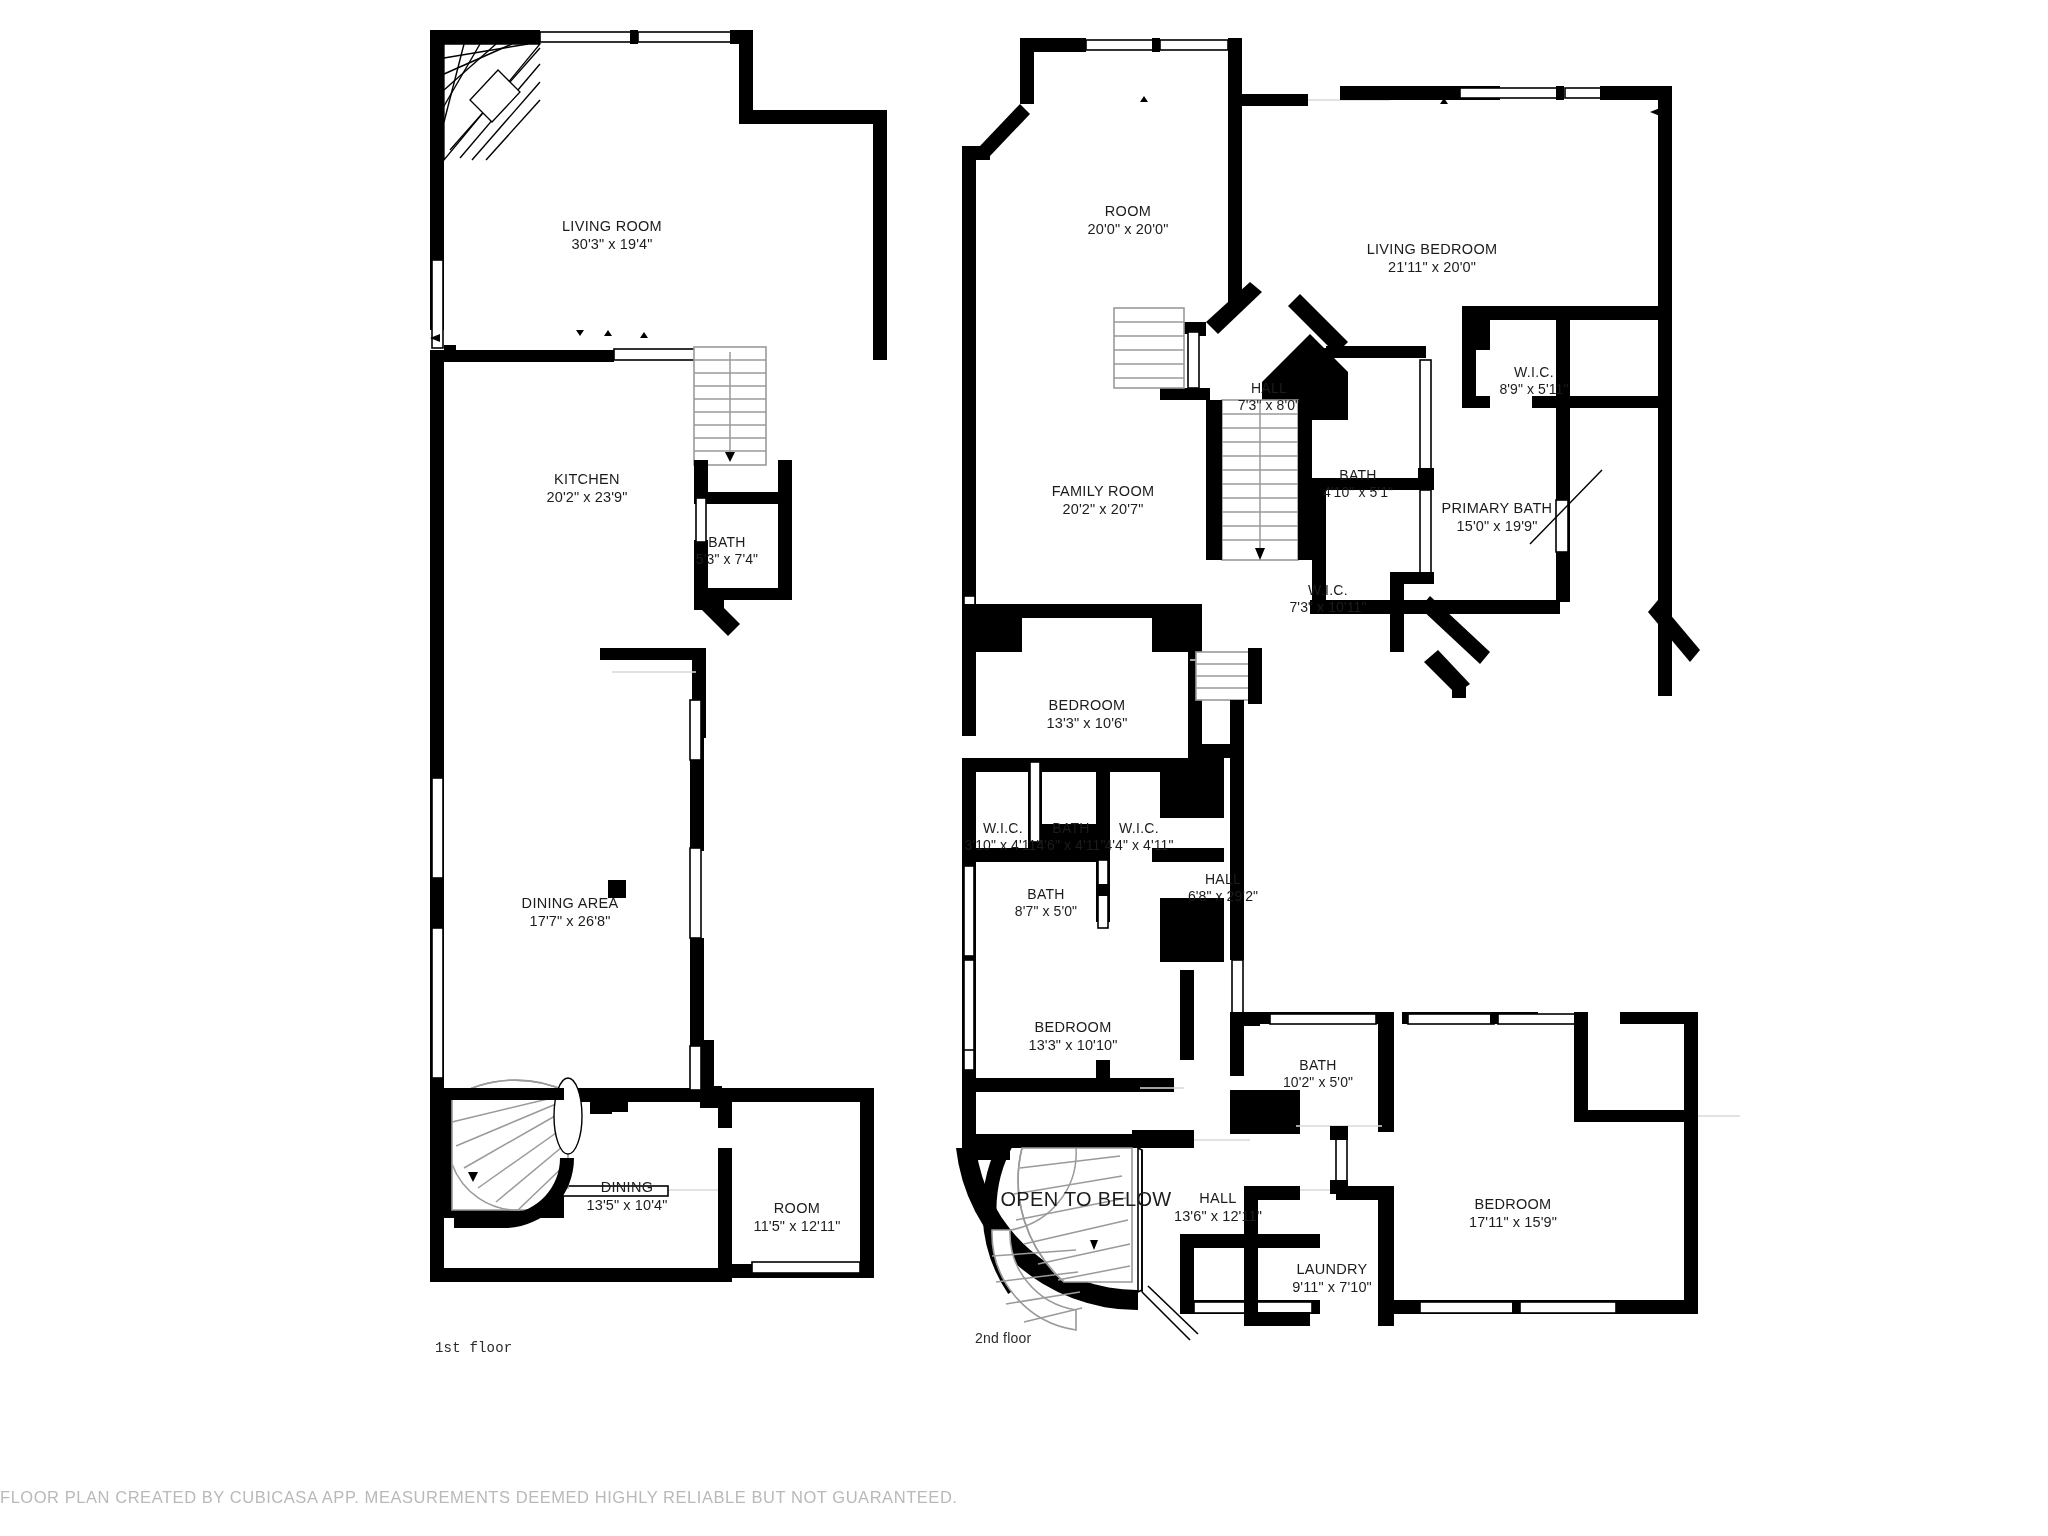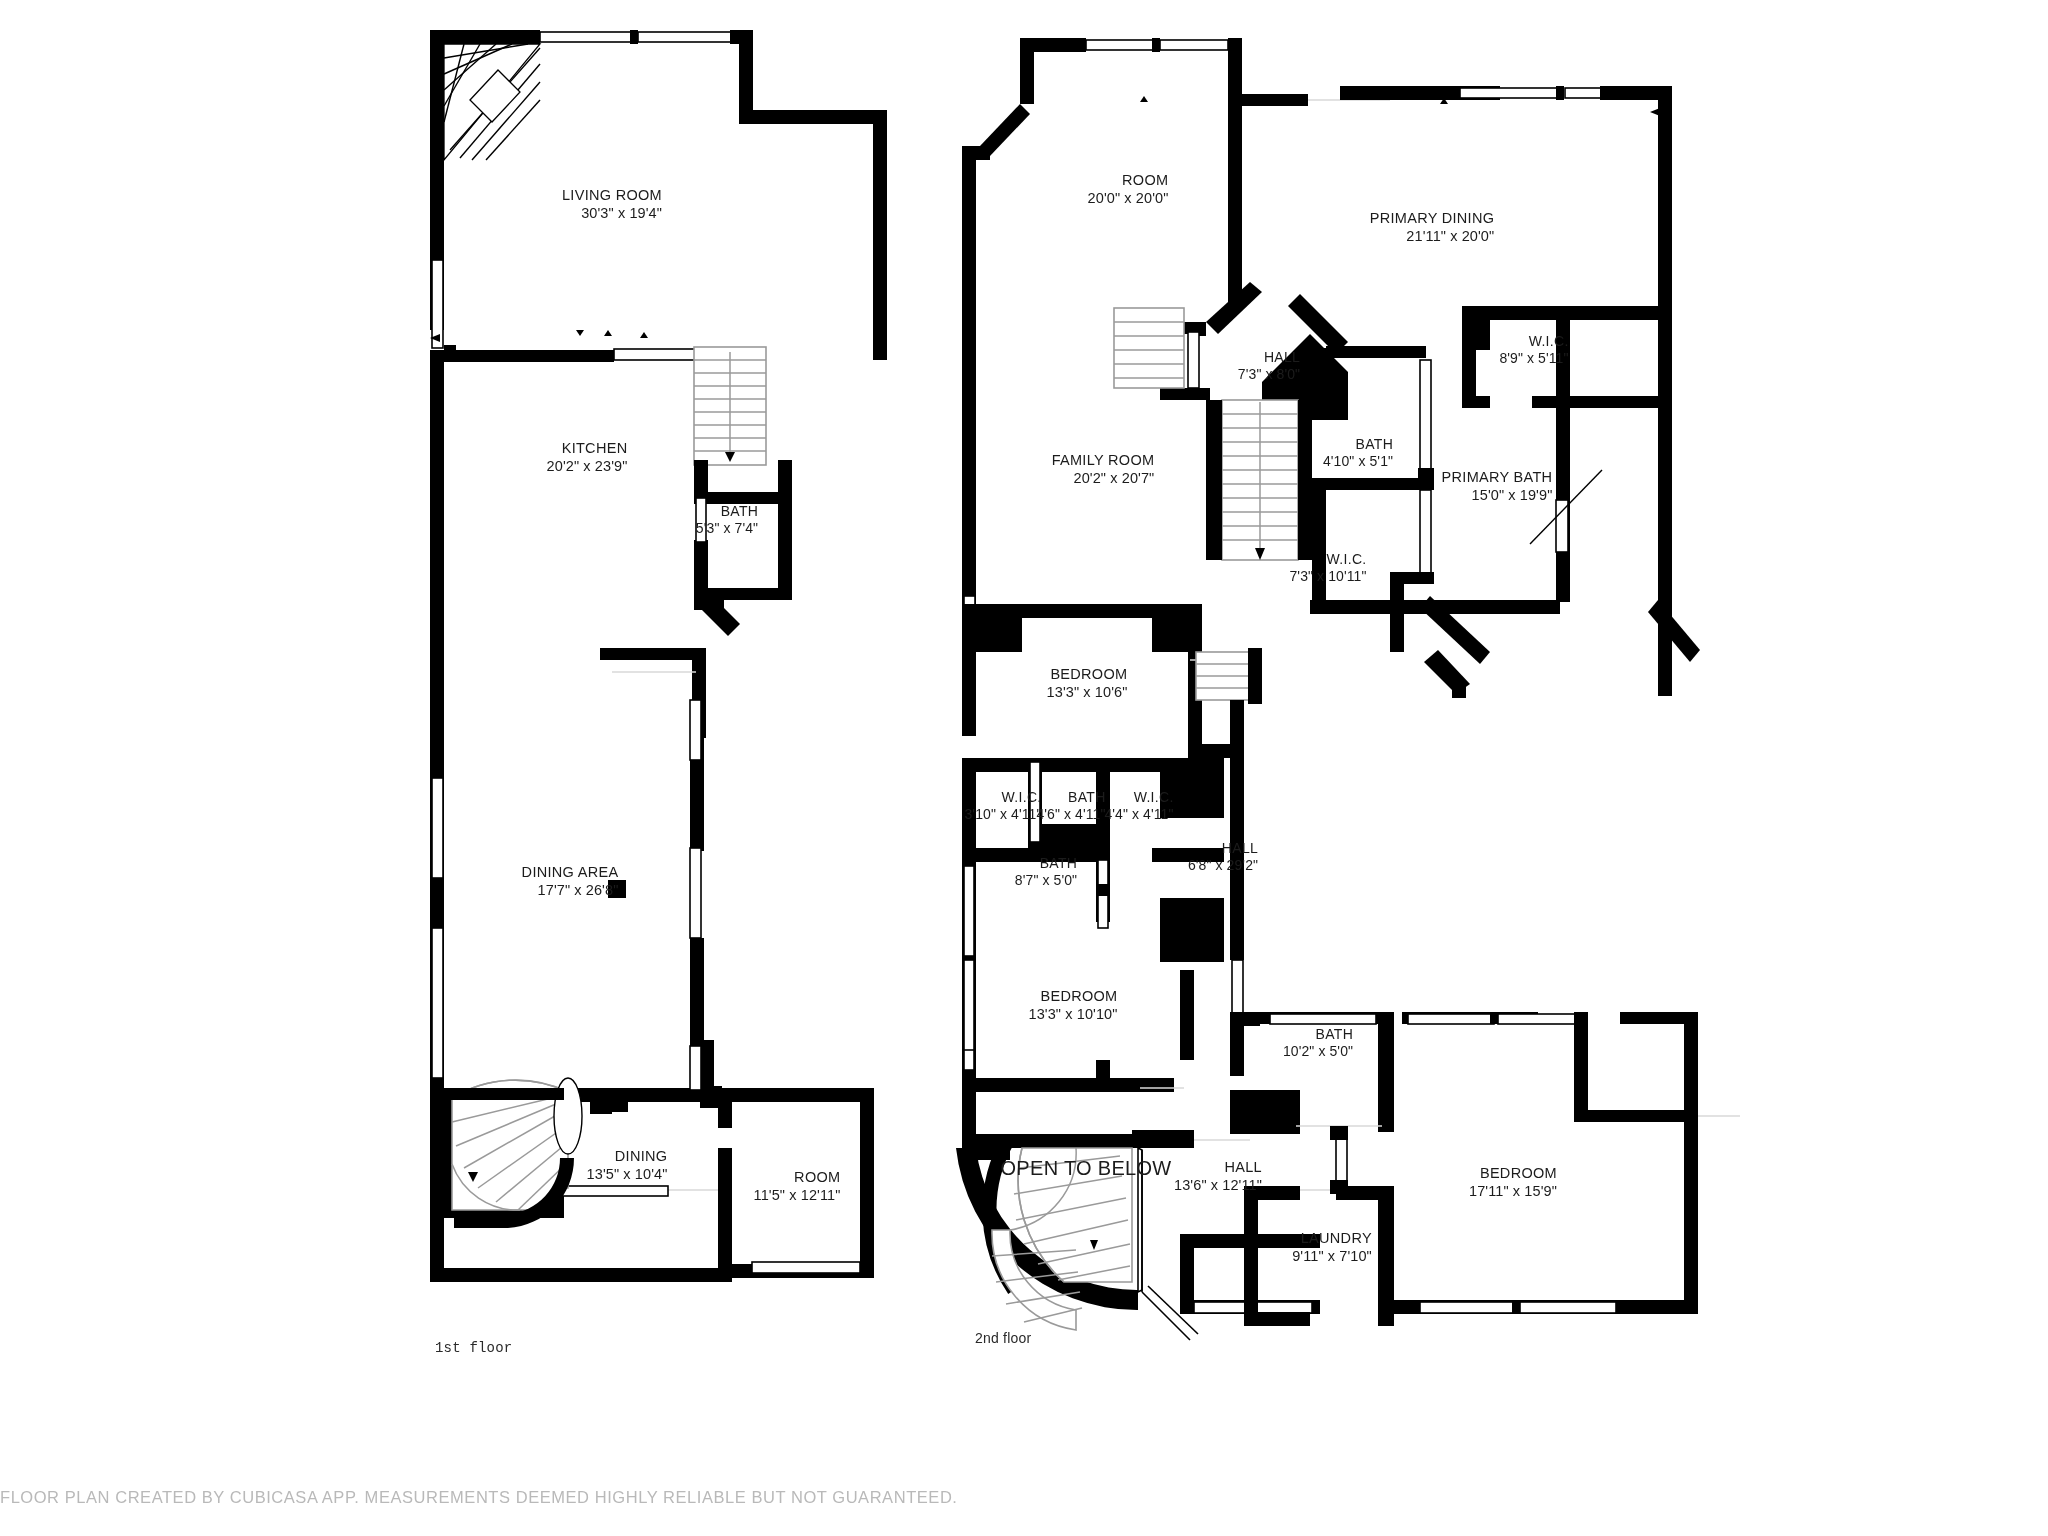--- a/index.html
+++ b/index.html
@@ -32,25 +32,26 @@
   .wall { fill: #000000; }
   .thinline { stroke: #d8d8d8; stroke-width: 1.4; fill: none; }
   .winline { stroke: #000000; stroke-width: 1.6; fill: #ffffff; }
   .stairline { stroke: #9a9a9a; stroke-width: 1.5; fill: none; }
   .stairbox { fill: #ffffff; stroke: #9a9a9a; stroke-width: 1.6; }
   .hatch { stroke: #000000; stroke-width: 1.4; fill: none; }
   .arrowmark { fill: #000000; }
 
   .room-label {
     position: absolute;
-    text-align: right;
+    text-align: center;
     line-height: 1.22;
     white-space: nowrap;
     transform: translate(-50%, -50%);
     pointer-events: none;
+    margin-top: 31px;
   }
   .room-label .nm {
     display: block;
     font-size: 14.5px;
     letter-spacing: 0.3px;
     color: #1c1c1c;
   }
   .room-label .dm {
     display: block;
     font-size: 14.5px;
@@ -448,21 +449,21 @@
   <div class="room-label" style="left:797px; top:1187px;">
     <span class="nm">ROOM</span>
     <span class="dm">11'5" x 12'11"</span>
   </div>
 
   <div class="room-label" style="left:1128px; top:190px;">
     <span class="nm">ROOM</span>
     <span class="dm">20'0" x 20'0"</span>
   </div>
   <div class="room-label" style="left:1432px; top:228px;">
-    <span class="nm">PRIMARY DINING</span>
+    <span class="nm">LIVING BEDROOM</span>
     <span class="dm">21'11" x 20'0"</span>
   </div>
   <div class="room-label tiny" style="left:1534px; top:350px;">
     <span class="nm">W.I.C.</span>
     <span class="dm">8'9" x 5'11"</span>
   </div>
   <div class="room-label tiny" style="left:1269px; top:366px;">
     <span class="nm">HALL</span>
     <span class="dm">7'3" x 8'0"</span>
   </div>

